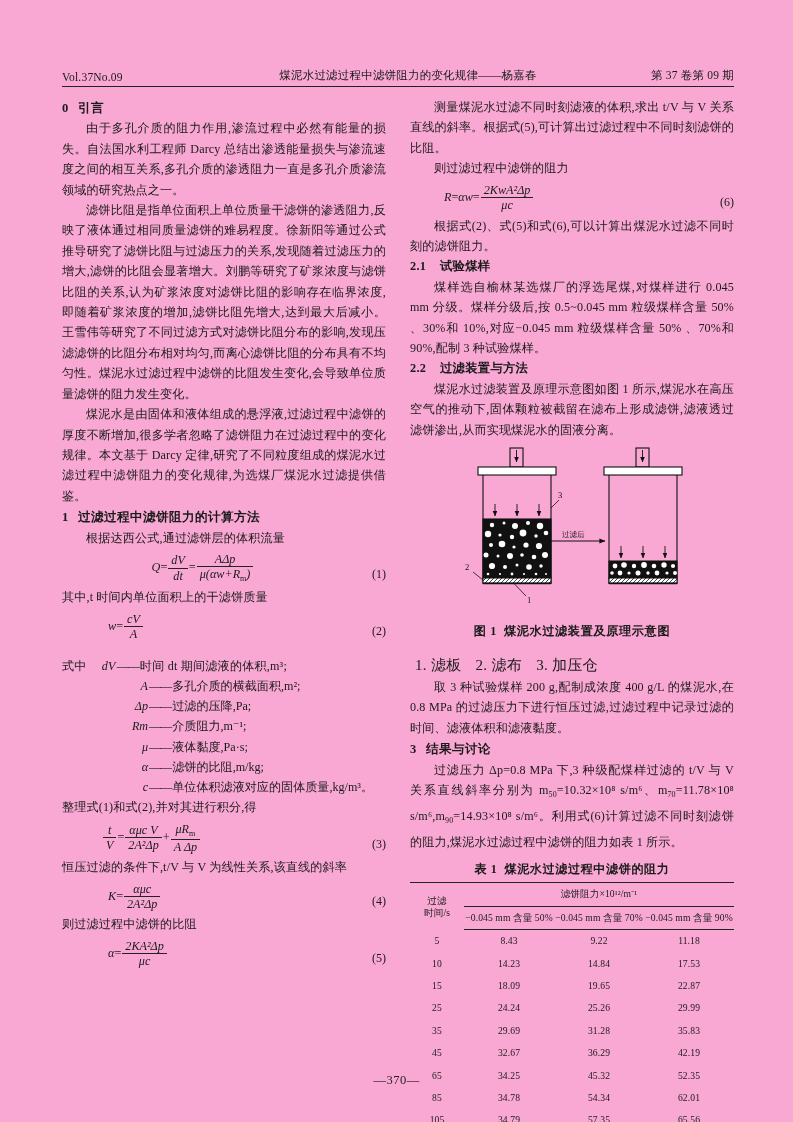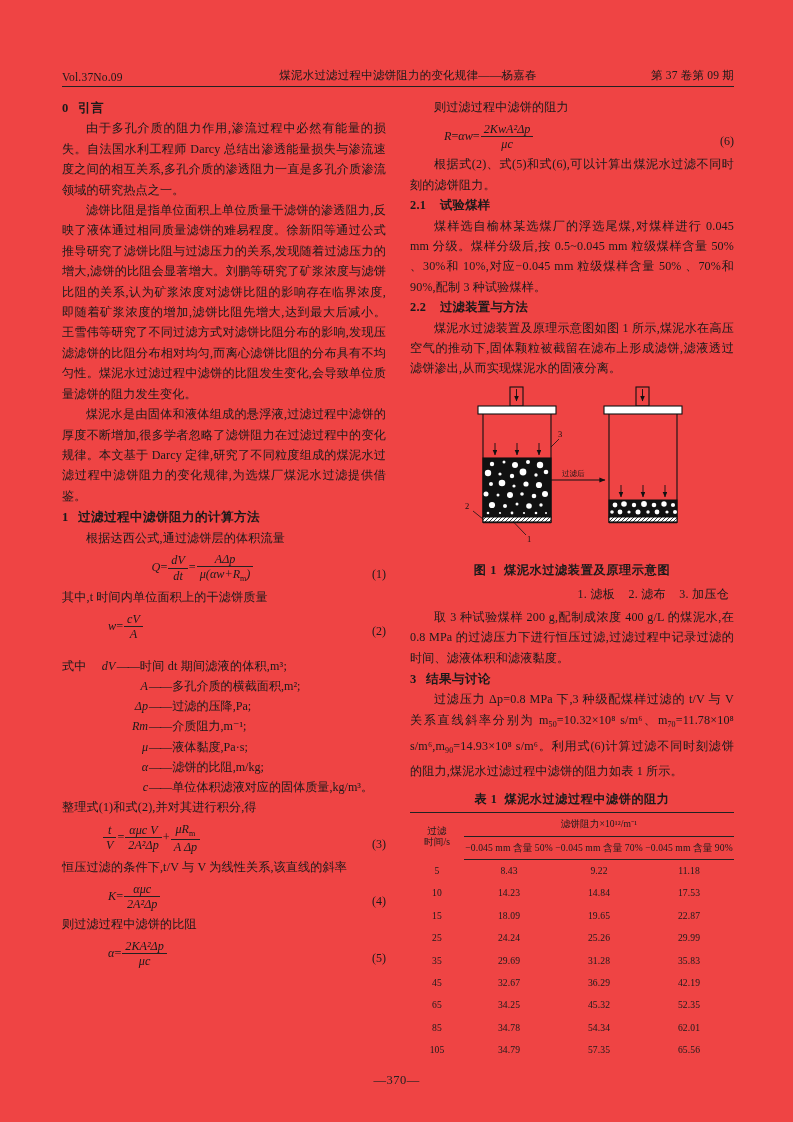--- a/index.html
+++ b/index.html
@@ -8,21 +8,21 @@
     background: #ffffff;
   }
   body {
     font-family: "Liberation Serif", "DejaVu Serif", serif;
     color: #1a1a1a;
   }
   .page {
     position: relative;
     width: 793px;
     height: 1122px;
-    background: #ef4444;
+    background: #f9a8d4;
     overflow: hidden;
     box-sizing: border-box;
   }
   .sheet {
     position: absolute;
     left: 62px;
     top: 68px;
     width: 672px;
   }
 
@@ -135,24 +135,24 @@
   .figwrap { display: flex; justify-content: center; }
   .figcap {
     text-align: center;
     font-size: 12.2px;
     font-weight: bold;
     letter-spacing: 0.6px;
     margin-top: 3px;
   }
   .figcap .cap-lbl { margin-right: 7px; }
   .figkey {
-    text-align: right;
-    font-size: 12px;
+    text-align: left;
+    font-size: 15px;
     letter-spacing: 0.3px;
-    margin-top: 4px;
+    margin-top: 13px;
   }
   .figkey span { margin: 0 5px; }
 
   
   .tbl-title {
     text-align: center;
     font-size: 12.1px;
     font-weight: bold;
     letter-spacing: 0.6px;
     margin: 7px 0 3px 0;
@@ -302,20 +302,21 @@
           <div class="eq-body" style="text-align:left;padding-left:46px">
             <span>α</span><span class="upright">=</span><span class="frac"><span class="nume">2KA²Δp</span><span class="deno">μc</span></span>
           </div>
           <div class="eq-num">(5)</div>
         </div>
 
       </div>
 
       <div class="col right">
 
+        <p class="para">测量煤泥水过滤不同时刻滤液的体积,求出 t/V 与 V 关系直线的斜率。根据式(5),可计算出过滤过程中不同时刻滤饼的比阻。</p>
         <p class="para">则过滤过程中滤饼的阻力</p>
 
         <div class="eqrow">
           <div class="eq-body" style="text-align:left;padding-left:34px">
             <span>R</span><span class="upright">=</span><span>αw</span><span class="upright">=</span><span class="frac"><span class="nume">2KwA²Δp</span><span class="deno">μc</span></span>
           </div>
           <div class="eq-num">(6)</div>
         </div>
 
         <p class="para">根据式(2)、式(5)和式(6),可以计算出煤泥水过滤不同时刻的滤饼阻力。</p>

